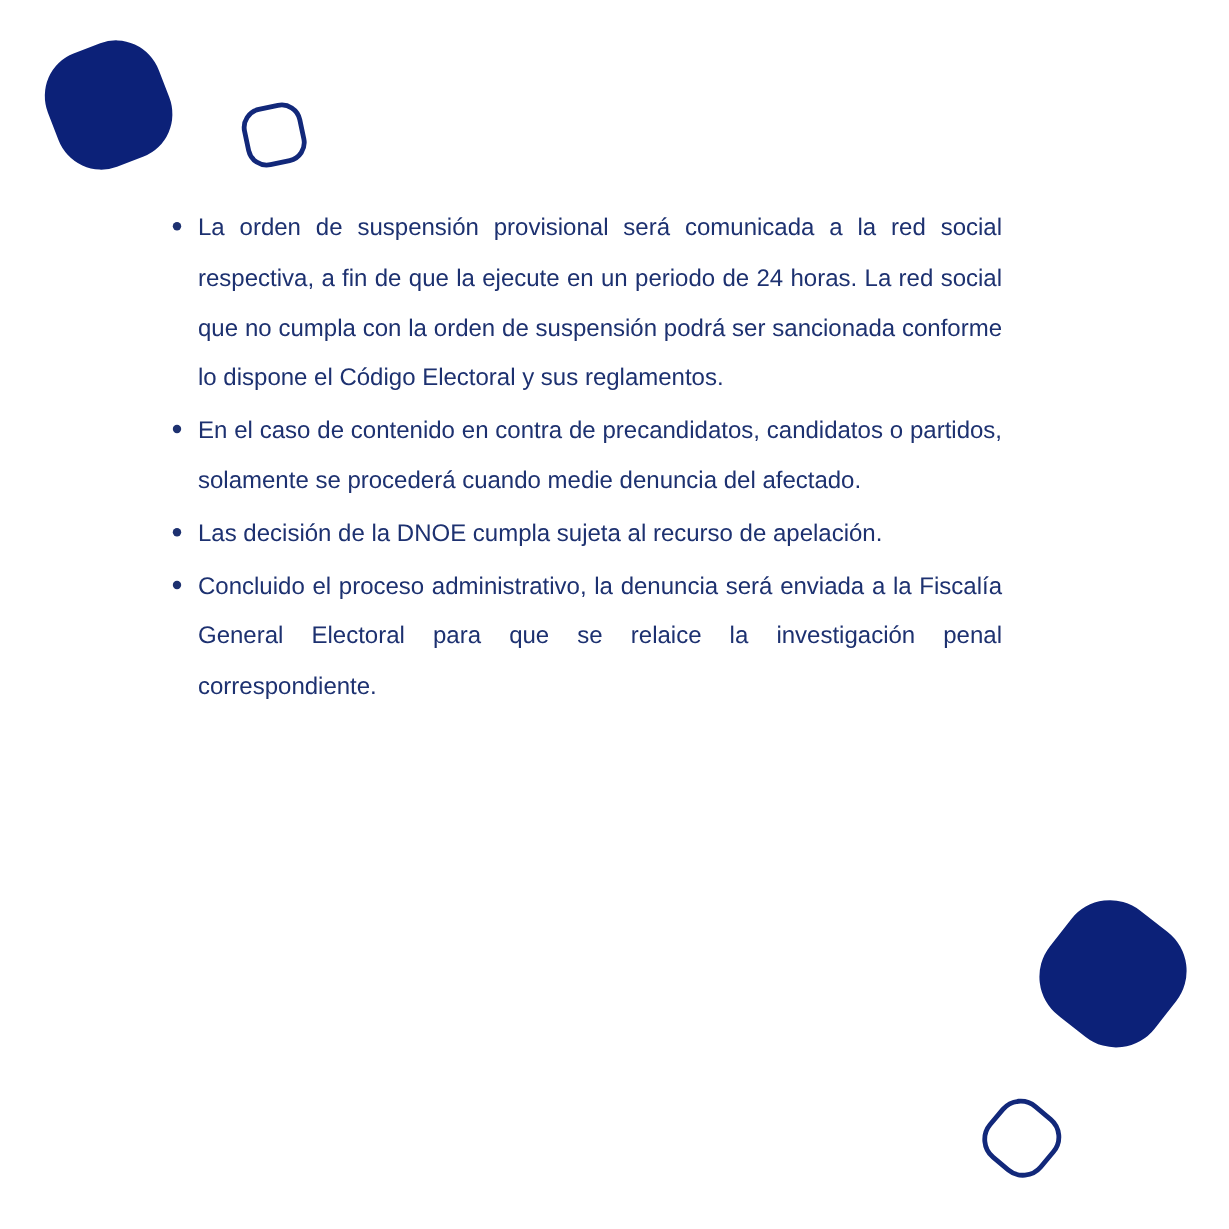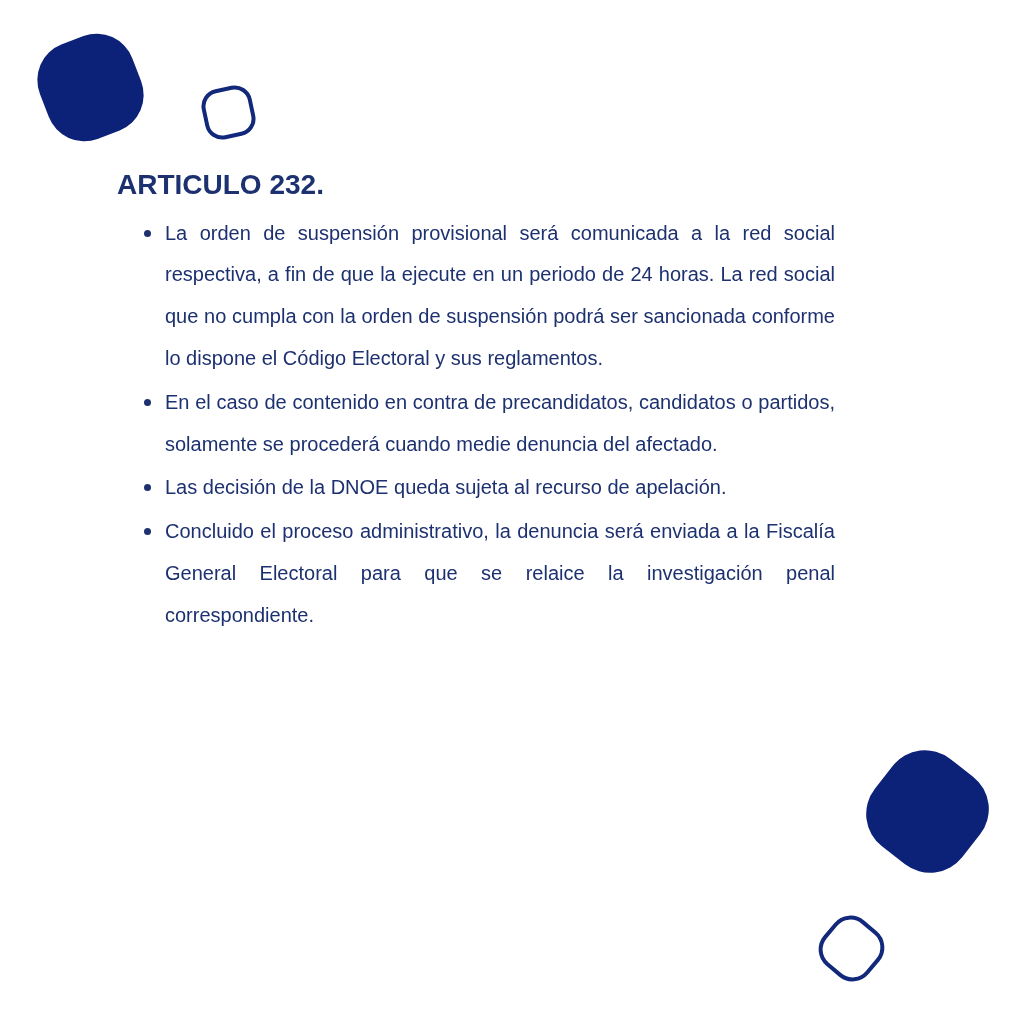--- a/index.html
+++ b/index.html
@@ -100,22 +100,21 @@
 
   <div class="shape shape-tl-fill"></div>
 
   <div class="shape shape-tl-outline"></div>
 
   <div class="shape shape-br-fill"></div>
 
   <div class="shape shape-br-outline"></div>
 
   <div class="content">
-    <h1 class="title">ARTICULO 232.</h1>
     <ul class="bullets">
       <li>La orden de suspensión provisional será comunicada a la red social respectiva, a fin de que la ejecute en un periodo de 24 horas. La red social que no cumpla con la orden de suspensión podrá ser sancionada conforme lo dispone el Código Electoral y sus reglamentos.</li>
       <li>En el caso de contenido en contra de precandidatos, candidatos o partidos, solamente se procederá cuando medie denuncia del afectado.</li>
-      <li>Las decisión de la DNOE queda sujeta al recurso de apelación.</li>
+      <li>Las decisión de la DNOE cumpla sujeta al recurso de apelación.</li>
       <li>Concluido el proceso administrativo, la denuncia será enviada a la Fiscalía General Electoral para que se relaice la investigación penal correspondiente.</li>
     </ul>
   </div>
 
 </div>
 
 </body></html>

